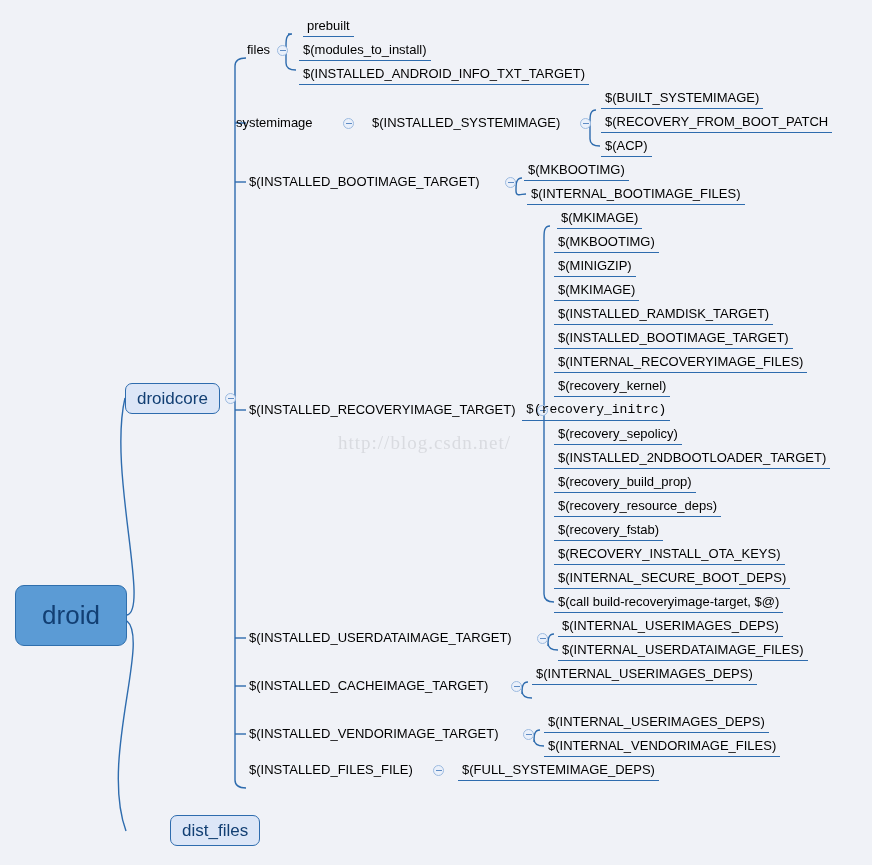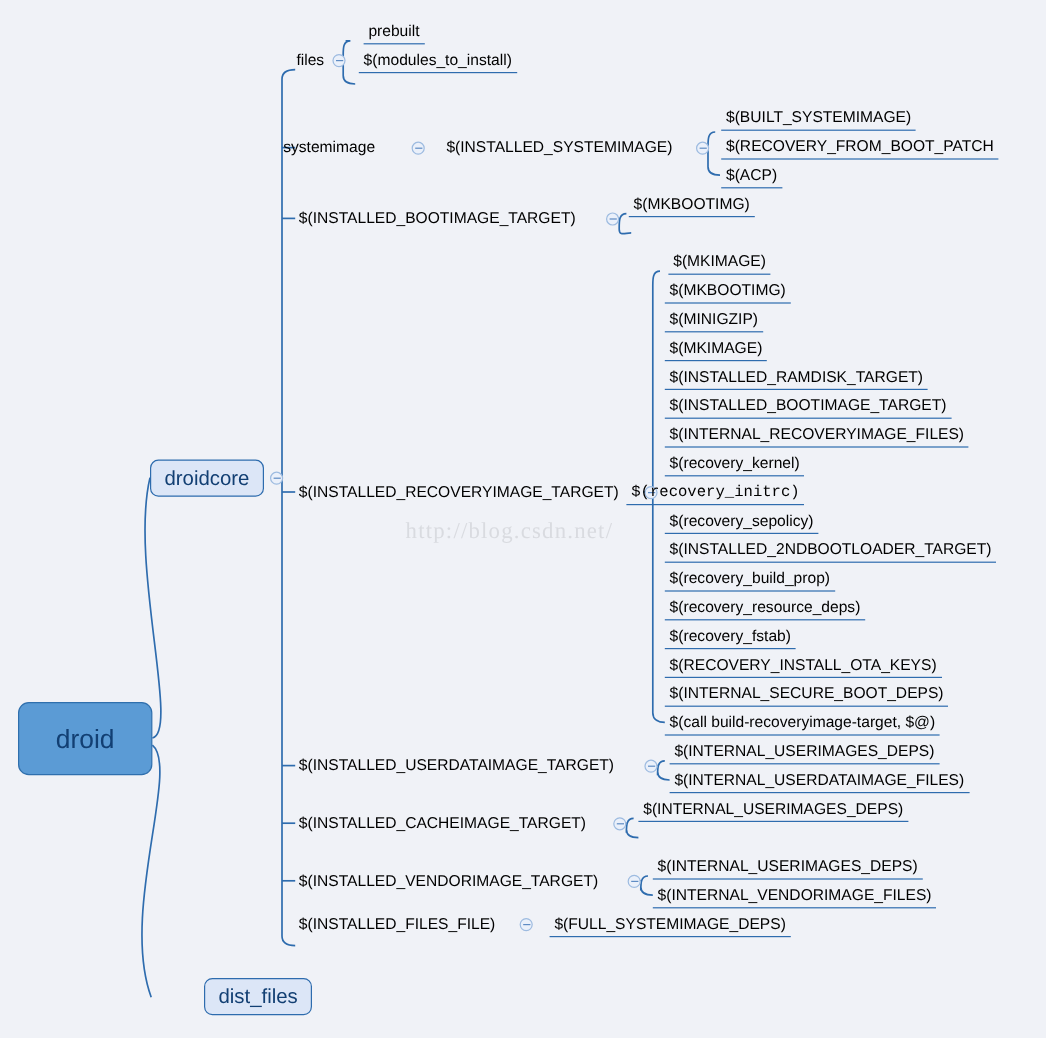--- a/index.html
+++ b/index.html
@@ -51,21 +51,21 @@
     white-space: nowrap;
   }
   .node-root {
     left: 15px;
     top: 585px;
     width: 112px;
     height: 61px;
     background: #5b9bd5;
     border: 1px solid #2f6fad;
     border-radius: 9px;
-    font-size: 22px;
+    font-size: 26px;
   }
   .node-branch {
     background: #dce6f7;
     border: 1px solid #2e6cae;
     border-radius: 7px;
     font-size: 17px;
     height: 31px;
     padding: 0 11px;
     align-items: center;
   }
@@ -178,35 +178,37 @@
     <span>dist_files</span>
   </div>
 
   <div class="toggle" style="left:225px; top:393px;"></div>
 
   <div class="row plain" style="left:243px; top:41px;">files</div>
   <div class="toggle" style="left:277px; top:45px;"></div>
 
   <div class="row under" style="left:303px; top:17px;">prebuilt</div>
   <div class="row under" style="left:299px; top:41px;">$(modules_to_install)</div>
+  <div class="row under" style="left:299px; top:65px;">$(INSTALLED_ANDROID_INFO_TXT_TARGET)</div>
 
   <div class="row plain" style="left:232px; top:114px;">systemimage</div>
   <div class="toggle" style="left:343px; top:118px;"></div>
 
   <div class="row plain" style="left:368px; top:114px;">$(INSTALLED_SYSTEMIMAGE)</div>
   <div class="toggle" style="left:580px; top:118px;"></div>
 
   <div class="row under" style="left:601px; top:89px;">$(BUILT_SYSTEMIMAGE)</div>
   <div class="row under" style="left:601px; top:113px;">$(RECOVERY_FROM_BOOT_PATCH</div>
   <div class="row under" style="left:601px; top:137px;">$(ACP)</div>
 
   <div class="row plain" style="left:245px; top:173px;">$(INSTALLED_BOOTIMAGE_TARGET)</div>
   <div class="toggle" style="left:505px; top:177px;"></div>
 
   <div class="row under" style="left:524px; top:161px;">$(MKBOOTIMG)</div>
+  <div class="row under" style="left:527px; top:185px;">$(INTERNAL_BOOTIMAGE_FILES)</div>
 
   <div class="row plain" style="left:245px; top:401px;">$(INSTALLED_RECOVERYIMAGE_TARGET)</div>
   <div class="toggle" style="left:537px; top:405px;"></div>
 
   <div class="row under" style="left:557px; top:209px;">$(MKIMAGE)</div>
   <div class="row under" style="left:554px; top:233px;">$(MKBOOTIMG)</div>
   <div class="row under" style="left:554px; top:257px;">$(MINIGZIP)</div>
   <div class="row under" style="left:554px; top:281px;">$(MKIMAGE)</div>
   <div class="row under" style="left:554px; top:305px;">$(INSTALLED_RAMDISK_TARGET)</div>
   <div class="row under" style="left:554px; top:329px;">$(INSTALLED_BOOTIMAGE_TARGET)</div>

